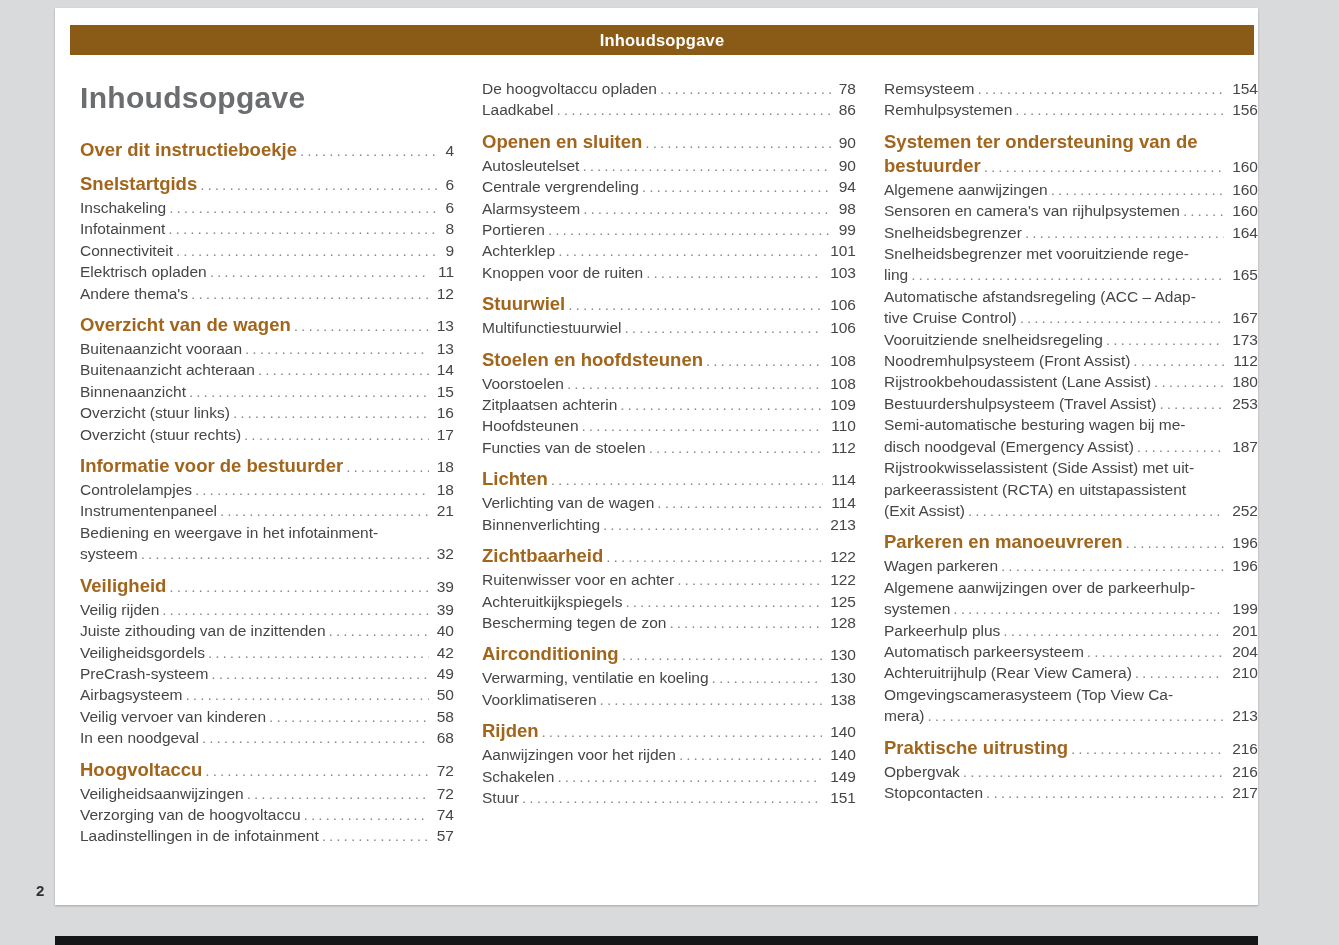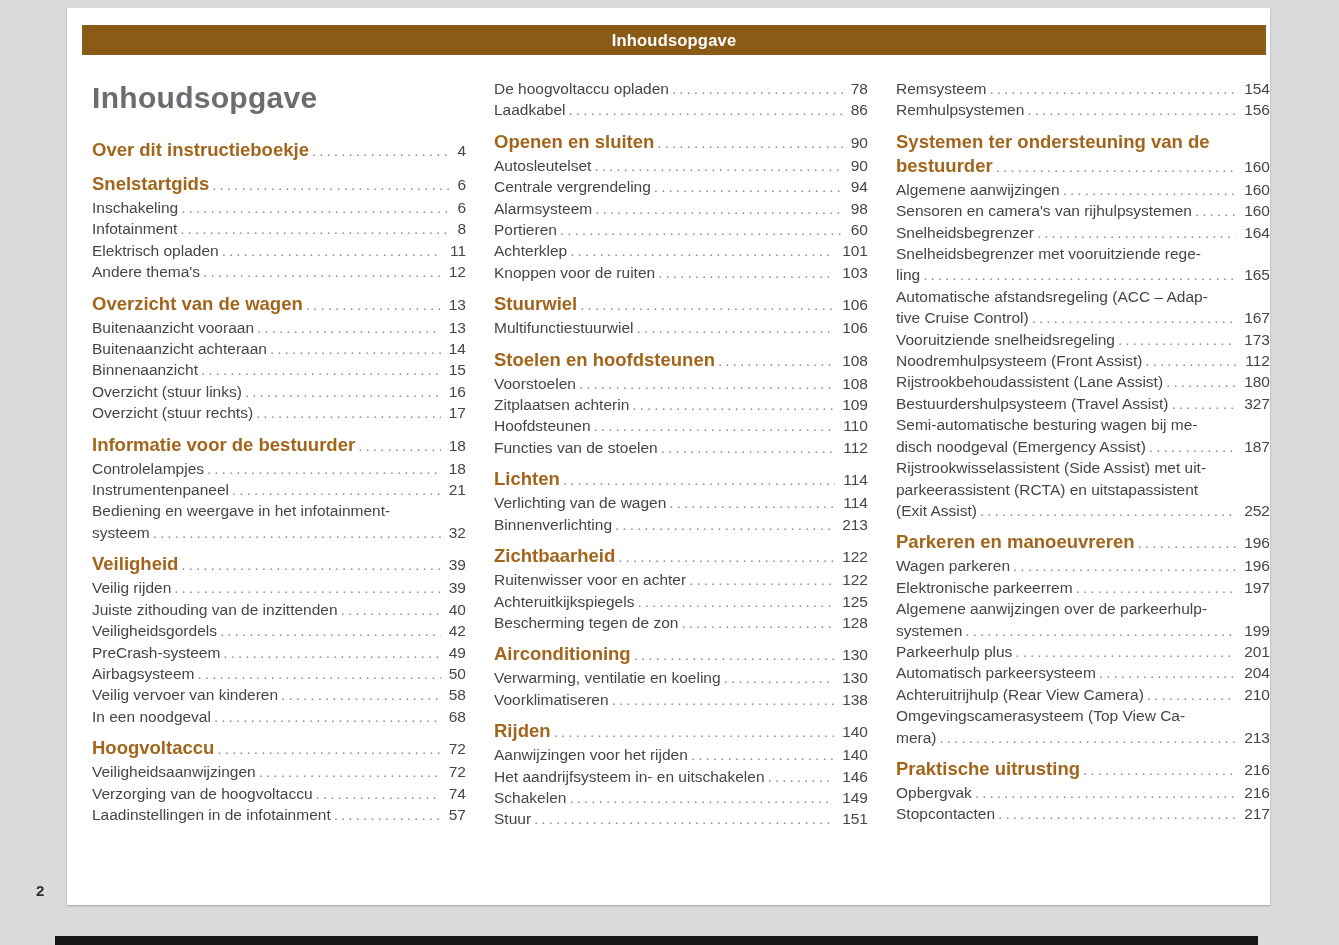--- a/index.html
+++ b/index.html
@@ -7,21 +7,20 @@
     width:1339px;height:945px;
     background:#d9dadc;
     font-family:"Liberation Sans", sans-serif;
     position:relative;overflow:hidden;
   }
   .canvas{position:absolute;inset:0;}
   .page{
     position:absolute;left:55px;top:8px;width:1203px;height:897px;
     background:#ffffff;
     box-shadow:0 1px 2px rgba(0,0,0,.25);
-    margin-left:12px;
   }
   .header-bar{
     position:absolute;left:15px;right:4px;top:17px;height:30px;
     background:#8a5a17;
     display:flex;align-items:center;justify-content:center;
   }
   .header-bar span{
     color:#ffffff;font-size:16.5px;font-weight:700;letter-spacing:.2px;
   }
   .content{
@@ -70,20 +69,21 @@
     <div class="header-bar">
       <span>Inhoudsopgave</span>
     </div>
     <div class="content">
       <div class="col">
         <h1 class="doc-title">Inhoudsopgave</h1>
       <div class="entry section"><span class="label">Over dit instructieboekje</span><span class="pagenum">4</span></div>
           <div class="entry section"><span class="label">Snelstartgids</span><span class="pagenum">6</span></div>
           <div class="entry"><span class="label">Inschakeling</span><span class="pagenum">6</span></div>
           <div class="entry"><span class="label">Infotainment</span><span class="pagenum">8</span></div>
+          <div class="entry"><span class="label">Connectiviteit</span><span class="pagenum">9</span></div>
           <div class="entry"><span class="label">Elektrisch opladen</span><span class="pagenum">11</span></div>
           <div class="entry"><span class="label">Andere thema's</span><span class="pagenum">12</span></div>
           <div class="entry section"><span class="label">Overzicht van de wagen</span><span class="pagenum">13</span></div>
           <div class="entry"><span class="label">Buitenaanzicht vooraan</span><span class="pagenum">13</span></div>
           <div class="entry"><span class="label">Buitenaanzicht achteraan</span><span class="pagenum">14</span></div>
           <div class="entry"><span class="label">Binnenaanzicht</span><span class="pagenum">15</span></div>
           <div class="entry"><span class="label">Overzicht (stuur links)</span><span class="pagenum">16</span></div>
           <div class="entry"><span class="label">Overzicht (stuur rechts)</span><span class="pagenum">17</span></div>
           <div class="entry section"><span class="label">Informatie voor de bestuurder</span><span class="pagenum">18</span></div>
           <div class="entry"><span class="label">Controlelampjes</span><span class="pagenum">18</span></div>
@@ -102,21 +102,21 @@
           <div class="entry"><span class="label">Verzorging van de hoogvoltaccu</span><span class="pagenum">74</span></div>
           <div class="entry"><span class="label">Laadinstellingen in de infotainment</span><span class="pagenum">57</span></div>
         </div>
       <div class="col">
           <div class="entry"><span class="label">De hoogvoltaccu opladen</span><span class="pagenum">78</span></div>
           <div class="entry"><span class="label">Laadkabel</span><span class="pagenum">86</span></div>
           <div class="entry section"><span class="label">Openen en sluiten</span><span class="pagenum">90</span></div>
           <div class="entry"><span class="label">Autosleutelset</span><span class="pagenum">90</span></div>
           <div class="entry"><span class="label">Centrale vergrendeling</span><span class="pagenum">94</span></div>
           <div class="entry"><span class="label">Alarmsysteem</span><span class="pagenum">98</span></div>
-          <div class="entry"><span class="label">Portieren</span><span class="pagenum">60</span></div>
+          <div class="entry"><span class="label">Portieren</span><span class="pagenum">99</span></div>
           <div class="entry"><span class="label">Achterklep</span><span class="pagenum">101</span></div>
           <div class="entry"><span class="label">Knoppen voor de ruiten</span><span class="pagenum">103</span></div>
           <div class="entry section"><span class="label">Stuurwiel</span><span class="pagenum">106</span></div>
           <div class="entry"><span class="label">Multifunctiestuurwiel</span><span class="pagenum">106</span></div>
           <div class="entry section"><span class="label">Stoelen en hoofdsteunen</span><span class="pagenum">108</span></div>
           <div class="entry"><span class="label">Voorstoelen</span><span class="pagenum">108</span></div>
           <div class="entry"><span class="label">Zitplaatsen achterin</span><span class="pagenum">109</span></div>
           <div class="entry"><span class="label">Hoofdsteunen</span><span class="pagenum">110</span></div>
           <div class="entry"><span class="label">Functies van de stoelen</span><span class="pagenum">112</span></div>
           <div class="entry section"><span class="label">Lichten</span><span class="pagenum">114</span></div>
@@ -124,42 +124,40 @@
           <div class="entry"><span class="label">Binnenverlichting</span><span class="pagenum">213</span></div>
           <div class="entry section"><span class="label">Zichtbaarheid</span><span class="pagenum">122</span></div>
           <div class="entry"><span class="label">Ruitenwisser voor en achter</span><span class="pagenum">122</span></div>
           <div class="entry"><span class="label">Achteruitkijkspiegels</span><span class="pagenum">125</span></div>
           <div class="entry"><span class="label">Bescherming tegen de zon</span><span class="pagenum">128</span></div>
           <div class="entry section"><span class="label">Airconditioning</span><span class="pagenum">130</span></div>
           <div class="entry"><span class="label">Verwarming, ventilatie en koeling</span><span class="pagenum">130</span></div>
           <div class="entry"><span class="label">Voorklimatiseren</span><span class="pagenum">138</span></div>
           <div class="entry section"><span class="label">Rijden</span><span class="pagenum">140</span></div>
           <div class="entry"><span class="label">Aanwijzingen voor het rijden</span><span class="pagenum">140</span></div>
-          <div class="entry"><span class="label">Het aandrijfsysteem in- en uitschakelen</span><span class="pagenum">146</span></div>
           <div class="entry"><span class="label">Schakelen</span><span class="pagenum">149</span></div>
           <div class="entry"><span class="label">Stuur</span><span class="pagenum">151</span></div>
         </div>
       <div class="col">
           <div class="entry"><span class="label">Remsysteem</span><span class="pagenum">154</span></div>
           <div class="entry"><span class="label">Remhulpsystemen</span><span class="pagenum">156</span></div>
           <div class="entry section"><span class="label">Systemen ter ondersteuning van de<br>bestuurder</span><span class="pagenum">160</span></div>
           <div class="entry"><span class="label">Algemene aanwijzingen</span><span class="pagenum">160</span></div>
           <div class="entry"><span class="label">Sensoren en camera's van rijhulpsystemen</span><span class="pagenum">160</span></div>
           <div class="entry"><span class="label">Snelheidsbegrenzer</span><span class="pagenum">164</span></div>
           <div class="entry"><span class="label">Snelheidsbegrenzer met vooruitziende rege-<br>ling</span><span class="pagenum">165</span></div>
           <div class="entry"><span class="label">Automatische afstandsregeling (ACC – Adap-<br>tive Cruise Control)</span><span class="pagenum">167</span></div>
           <div class="entry"><span class="label">Vooruitziende snelheidsregeling</span><span class="pagenum">173</span></div>
           <div class="entry"><span class="label">Noodremhulpsysteem (Front Assist)</span><span class="pagenum">112</span></div>
           <div class="entry"><span class="label">Rijstrookbehoudassistent (Lane Assist)</span><span class="pagenum">180</span></div>
-          <div class="entry"><span class="label">Bestuurdershulpsysteem (Travel Assist)</span><span class="pagenum">327</span></div>
+          <div class="entry"><span class="label">Bestuurdershulpsysteem (Travel Assist)</span><span class="pagenum">253</span></div>
           <div class="entry"><span class="label">Semi-automatische besturing wagen bij me-<br>disch noodgeval (Emergency Assist)</span><span class="pagenum">187</span></div>
           <div class="entry"><span class="label">Rijstrookwisselassistent (Side Assist) met uit-<br>parkeerassistent (RCTA) en uitstapassistent<br>(Exit Assist)</span><span class="pagenum">252</span></div>
           <div class="entry section"><span class="label">Parkeren en manoeuvreren</span><span class="pagenum">196</span></div>
           <div class="entry"><span class="label">Wagen parkeren</span><span class="pagenum">196</span></div>
-          <div class="entry"><span class="label">Elektronische parkeerrem</span><span class="pagenum">197</span></div>
           <div class="entry"><span class="label">Algemene aanwijzingen over de parkeerhulp-<br>systemen</span><span class="pagenum">199</span></div>
           <div class="entry"><span class="label">Parkeerhulp plus</span><span class="pagenum">201</span></div>
           <div class="entry"><span class="label">Automatisch parkeersysteem</span><span class="pagenum">204</span></div>
           <div class="entry"><span class="label">Achteruitrijhulp (Rear View Camera)</span><span class="pagenum">210</span></div>
           <div class="entry"><span class="label">Omgevingscamerasysteem (Top View Ca-<br>mera)</span><span class="pagenum">213</span></div>
           <div class="entry section"><span class="label">Praktische uitrusting</span><span class="pagenum">216</span></div>
           <div class="entry"><span class="label">Opbergvak</span><span class="pagenum">216</span></div>
           <div class="entry"><span class="label">Stopcontacten</span><span class="pagenum">217</span></div>
         </div>
     </div>

